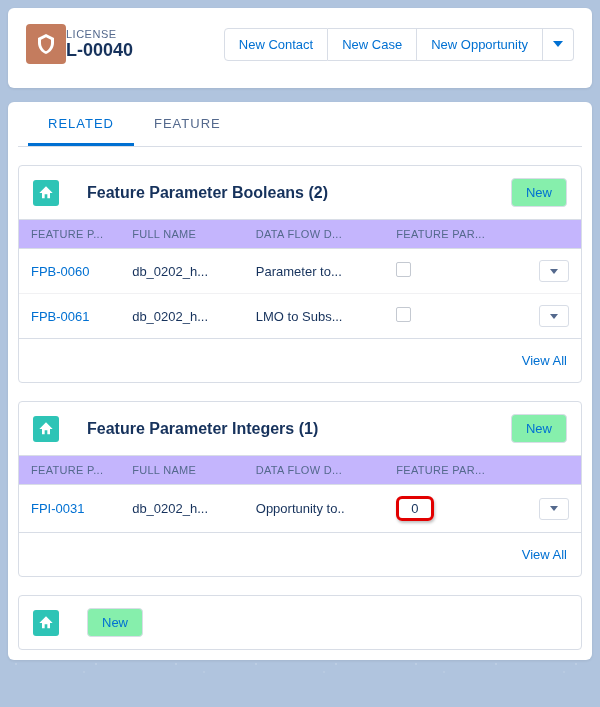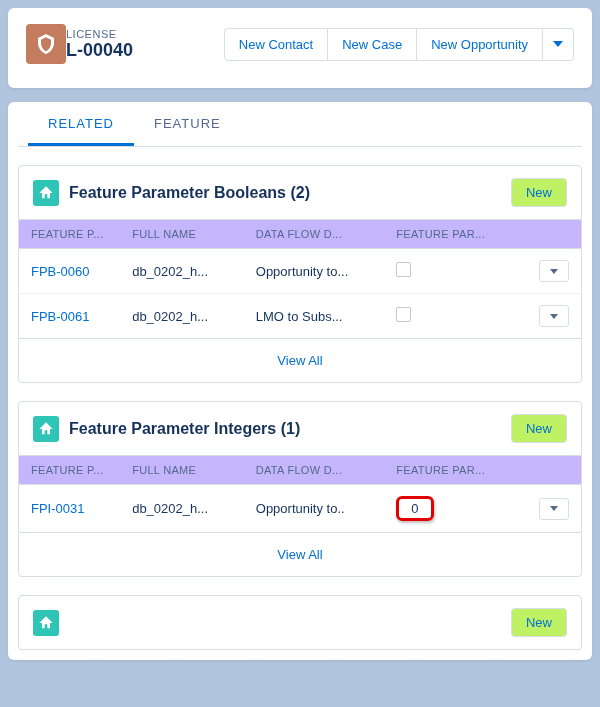--- a/index.html
+++ b/index.html
@@ -74,33 +74,32 @@
   }
   .section {
     border: 1px solid #d8dde6;
     border-radius: 4px;
     margin-top: 18px;
   }
   .section-header {
     display: flex;
     align-items: center;
     padding: 12px 14px;
-    gap: 10px;
-    justify-content: space-between;
+    gap: 28px;
   }
   .section-icon {
     width: 26px; height: 26px;
     background: #2ec4b6;
     border-radius: 3px;
     display: flex; align-items: center; justify-content: center;
   }
   .section-icon svg { width: 16px; height: 16px; fill: #fff; }
   .section-title { font-size: 16px; font-weight: 700; color: #16325c; flex: 1; }
   .section-new-btn {
-    background: #bef264;
+    background: #86efac;
     border: 1px solid #d8dde6;
     color: #0070d2;
     padding: 6px 14px;
     border-radius: 4px;
     font-size: 13px;
     cursor: pointer;
   }
   table { width: 100%; border-collapse: collapse; font-size: 13px; }
   thead th {
     text-align: left;
@@ -149,21 +148,21 @@
     border-right: 4px solid transparent;
     border-top: 5px solid #54698d;
   }
   .caret-down-blue {
     width: 0; height: 0;
     border-left: 5px solid transparent;
     border-right: 5px solid transparent;
     border-top: 6px solid #0070d2;
   }
   .view-all {
-    text-align: center;
+    text-align: right;
     padding: 14px;
     color: #0070d2;
     cursor: pointer;
     border-top: 1px solid #d8dde6;
     font-size: 13px;
   }
   .highlight-box {
     border: 3px solid #e20000;
     border-radius: 6px;
     padding: 2px 12px;
@@ -231,21 +230,21 @@
           <th>FULL NAME</th>
           <th>DATA FLOW D...</th>
           <th>FEATURE PAR...</th>
           <th></th>
         </tr>
       </thead>
       <tbody>
         <tr>
           <td><span class="link">FPB-0060</span></td>
           <td>db_0202_h...</td>
-          <td>Opportunity to...</td>
+          <td>Parameter to...</td>
           <td><span class="checkbox"></span></td>
           <td style="text-align:right"><span class="row-action">
                 <span class="caret-down"></span>
               </span></td>
         </tr>
         <tr>
           <td><span class="link">FPB-0061</span></td>
           <td>db_0202_h...</td>
           <td>LMO to Subs...</td>
           <td><span class="checkbox"></span></td>

